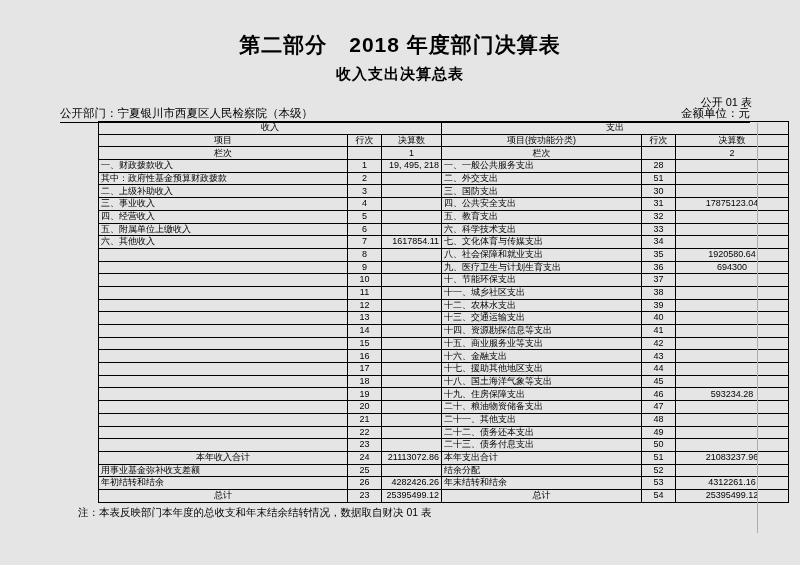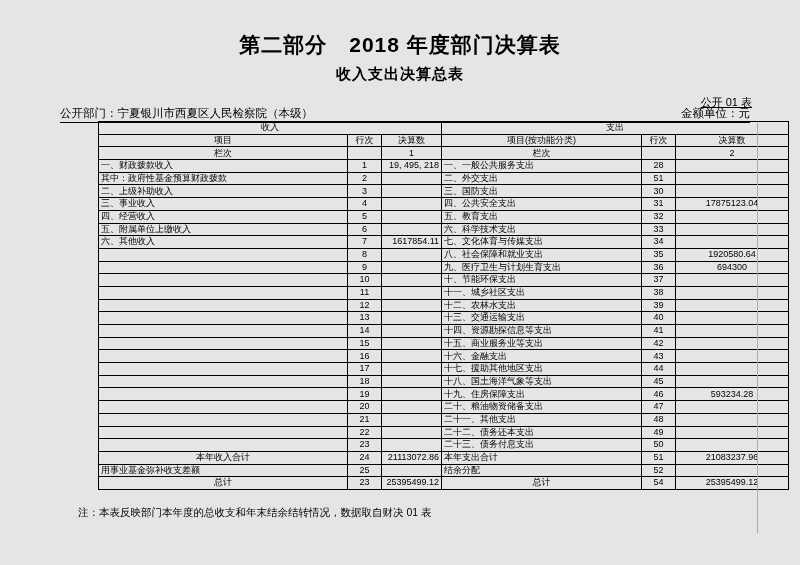--- a/index.html
+++ b/index.html
@@ -12,21 +12,21 @@
 
   .title {
     position:absolute; top:31px; left:0; width:800px; text-align:center;
     font-size:21px; font-weight:bold; letter-spacing:1px;
   }
   .subtitle {
     position:absolute; top:65px; left:0; width:800px; text-align:center;
     font-size:15px; font-weight:bold; letter-spacing:1px;
   }
   .table-code {
-    position:absolute; top:95px; left:60px; width:692px; text-align:right; font-size:11px;text-decoration:underline;
+    position:absolute; top:95px; left:60px; width:692px; text-align:right; font-size:11px;
   }
   .dept-row {
     position:absolute; top:106px; left:60px; width:690px; display:flex;
     justify-content:space-between; align-items:flex-end; font-size:11.5px;
     border-bottom:1px solid var(--border-color); padding-bottom:1px;
   }
 
   table.acct {
     position:absolute; top:121px; left:60px; width:690px;
     border-collapse:collapse; table-layout:fixed; font-size:9px;margin-left:38px;
@@ -292,20 +292,28 @@
         </tr>
         <tr>
           <td class="ind2">用事业基金弥补收支差额</td>
           <td class="center">25</td>
           <td class="amt-r"></td>
           <td class="ind2">结余分配</td>
           <td class="center">52</td>
           <td class="amt-c"></td>
         </tr>
         <tr>
+          <td class="ind2">年初结转和结余</td>
+          <td class="center">26</td>
+          <td class="amt-r">4282426.26</td>
+          <td class="ind2">年末结转和结余</td>
+          <td class="center">53</td>
+          <td class="amt-c">4312261.16</td>
+        </tr>
+        <tr>
           <td class="center bold">总计</td>
           <td class="center">23</td>
           <td class="amt-r">25395499.12</td>
           <td class="center bold">总计</td>
           <td class="center">54</td>
           <td class="amt-c bold">25395499.12</td>
         </tr>
       </tbody>
   </table>
 

